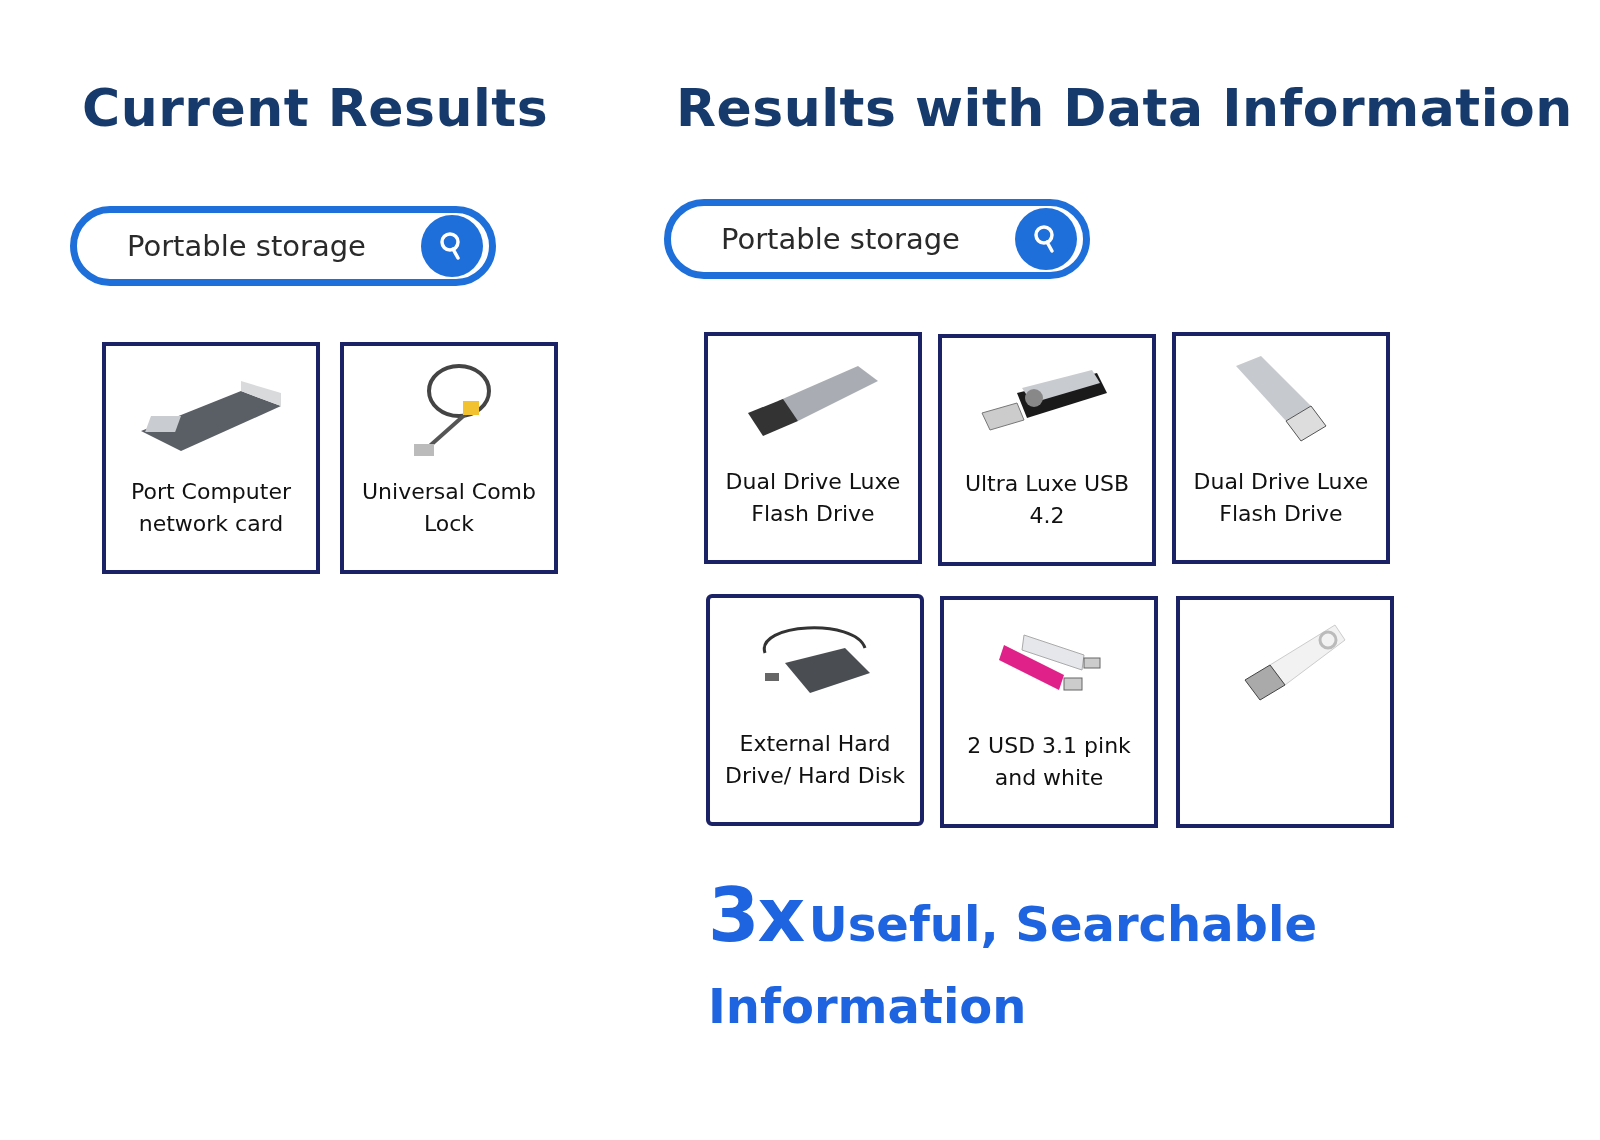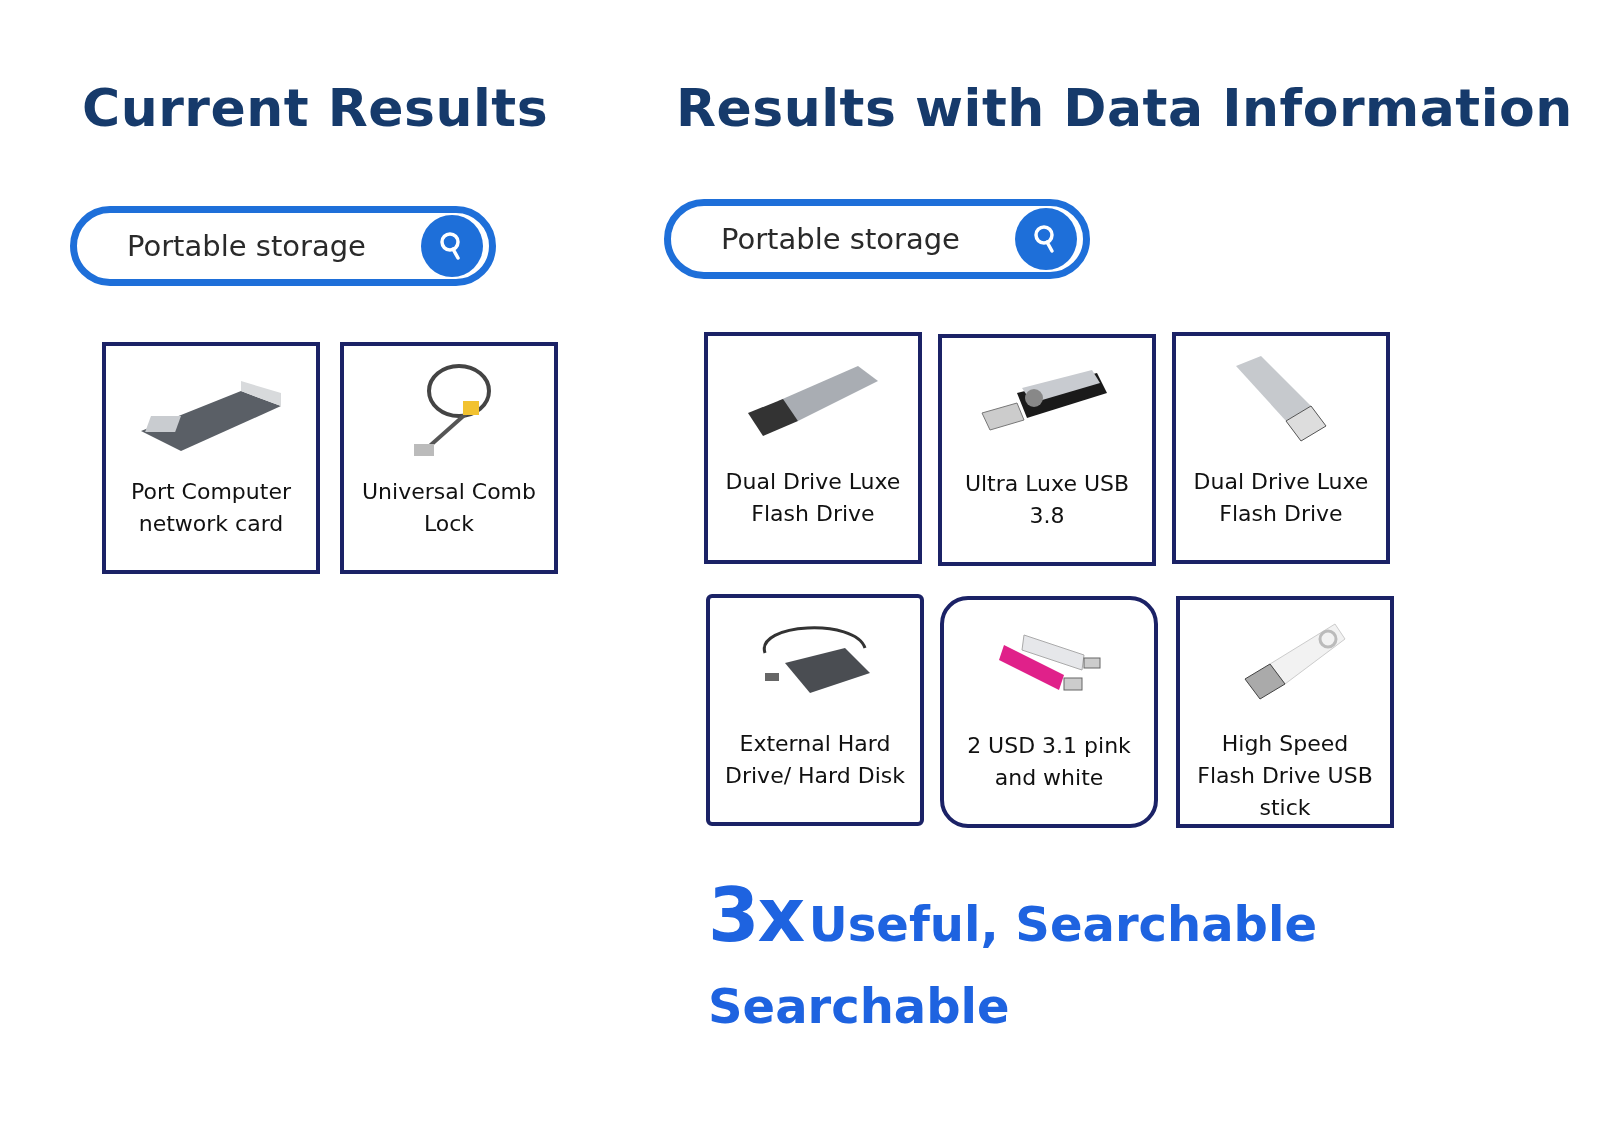--- a/index.html
+++ b/index.html
@@ -84,21 +84,21 @@
 
 <div class="card" style="left:910px;top:334px;">
   <div class="img">
     <svg width="150" height="90" viewBox="0 0 150 90">
       <polygon points="45,35 125,15 135,35 55,60" fill="#1a1a1a"></polygon>
       <polygon points="50,30 120,12 128,25 60,45" fill="#c8cbd0"></polygon>
       <circle cx="62" cy="40" r="9" fill="#888"></circle>
       <polygon points="10,55 45,45 52,62 18,72" fill="#ccc" stroke="#777"></polygon>
     </svg>
   </div>
-  <div class="label">Ultra Luxe USB 3.8</div>
+  <div class="label">Ultra Luxe USB 4.2</div>
 </div>
 
 <div class="card" style="left:1144px;top:332px;">
   <div class="img">
     <svg width="130" height="110" viewBox="0 0 130 110">
       <polygon points="20,20 45,10 95,60 70,75" fill="#c6c9cd"></polygon>
       <polygon points="70,75 95,60 110,80 85,95" fill="#ddd" stroke="#555"></polygon>
     </svg>
   </div>
   <div class="label">Dual Drive Luxe Flash Drive</div>
@@ -108,42 +108,41 @@
   <div class="img">
     <svg width="140" height="100" viewBox="0 0 140 100">
       <path d="M20,40 C10,10 110,5 120,35" fill="none" stroke="#333" stroke-width="3"></path>
       <polygon points="40,50 100,35 125,60 65,80" fill="#4a4d52"></polygon>
       <rect x="20" y="60" width="14" height="8" fill="#666"></rect>
     </svg>
   </div>
   <div class="label">External Hard Drive/ Hard Disk</div>
 </div>
 
-<div class="card" style="left:912px;top:596px;border-radius:28px;">
+<div class="card" style="left:912px;top:596px;">
   <div class="img">
     <svg width="130" height="90" viewBox="0 0 130 90">
       <polygon points="40,15 100,35 98,50 38,30" fill="#e6e7ea" stroke="#aaa"></polygon>
       <polygon points="20,25 80,55 75,70 15,40" fill="#e0218a"></polygon>
       <rect x="80" y="58" width="18" height="12" fill="#ccc" stroke="#666"></rect>
       <rect x="100" y="38" width="16" height="10" fill="#ccc" stroke="#666"></rect>
     </svg>
   </div>
   <div class="label">2 USD 3.1 pink and white</div>
 </div>
 
 <div class="card" style="left:1148px;top:596px;">
   <div class="img">
     <svg width="130" height="100" viewBox="0 0 130 100">
       <polygon points="50,50 115,10 125,25 65,70" fill="#f2f2f2" stroke="#ccc"></polygon>
       <circle cx="108" cy="25" r="8" fill="none" stroke="#bbb" stroke-width="3"></circle>
       <polygon points="25,65 50,50 65,70 40,85" fill="#aaa" stroke="#444"></polygon>
     </svg>
   </div>
-  <div class="label">High Speed Flash Drive USB stick</div>
 </div>
 
 <div class="tagline">
   <div>
     <span class="big">3x</span>
     <span class="rest">Useful, Searchable</span>
   </div>
-  <div class="rest">Searchable</div>
+  <div class="rest">Information</div>
 </div>
 
 </body></html>

